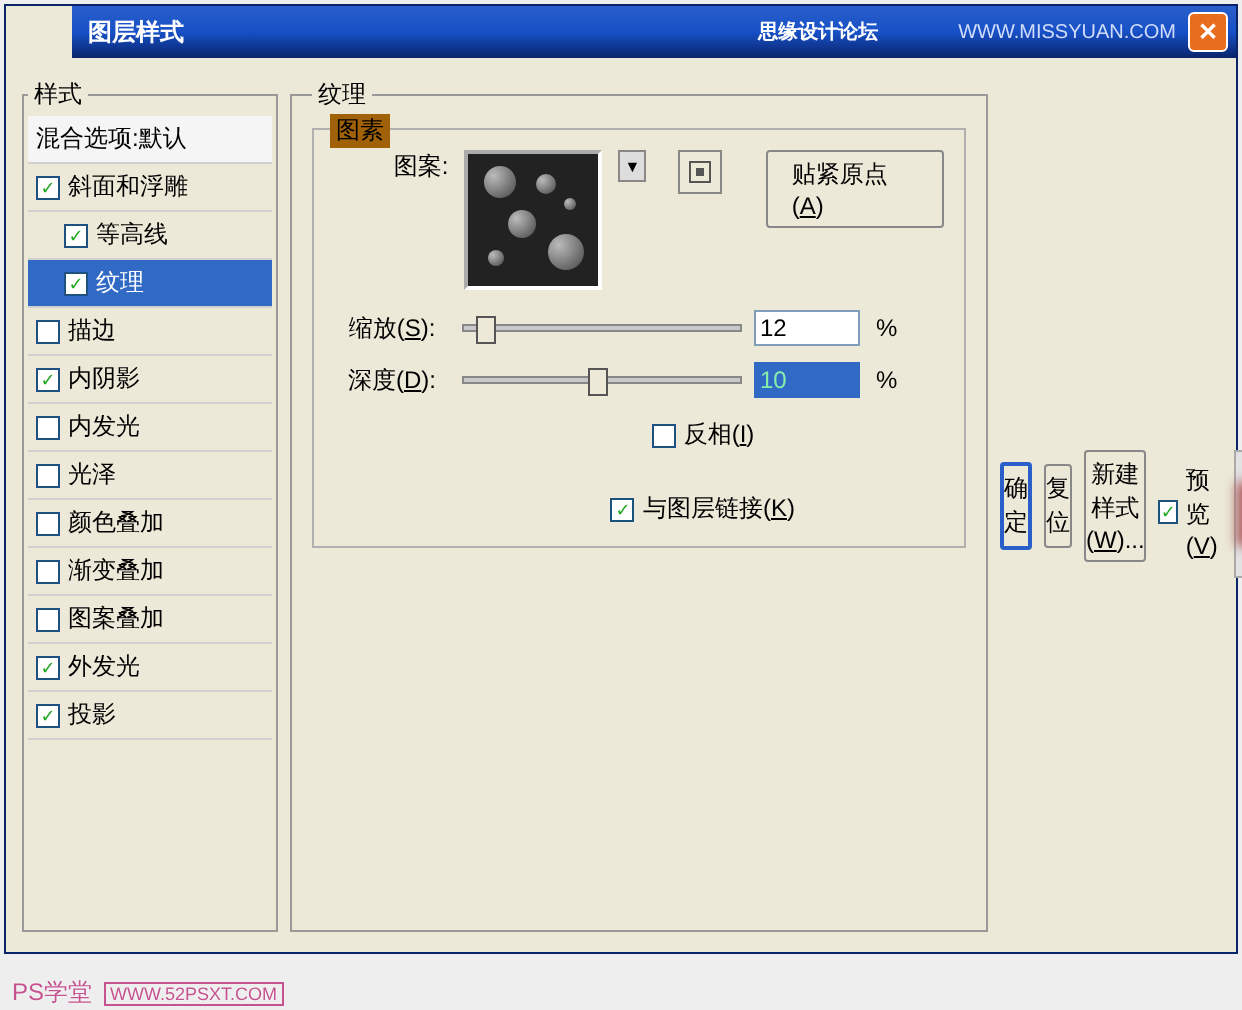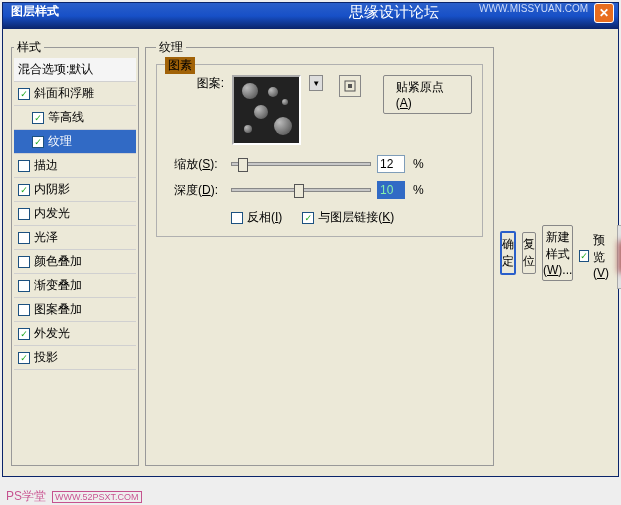--- a/index.html
+++ b/index.html
@@ -1,21 +1,21 @@
 <!DOCTYPE html>
 <html><head>
 <meta charset="utf-8">
 <style>
 * { box-sizing: border-box; margin: 0; padding: 0; font-family: "Microsoft YaHei", SimSun, sans-serif; font-size: 12px; }
 body { background: #eee; width: 621px; height: 505px; position: relative; }
 
 .window { position: absolute; top: 2px; left: 2px; width: 617px; height: 475px; background: #ECE9D8; border: 1px solid #0A246A; }
-.titlebar { height: 26px; background: linear-gradient(#2A5FCA, #1750C7, #0A246A); color: #fff; display: flex; align-items: flex-start; padding: 0 4px 0 8px; font-size: 14px; }
+.titlebar { height: 26px; background: linear-gradient(#2A5FCA, #1750C7, #0A246A); color: #fff; display: flex; align-items: center; padding: 0 4px 0 8px; font-size: 14px; margin-left: 33px; }
 .titlebar .title { flex: 1; font-weight: bold; }
-.titlebar .brand { font-size: 15px; margin-right: 40px; }
+.titlebar .brand { font-size: 10px; margin-right: 40px; font-weight: bold; }
 .titlebar .url { font-size: 10px; color: #d0dcf8; margin-right: 6px; }
 .close-btn { width: 20px; height: 20px; background: #E86D1F; border: 1px solid #fff; border-radius: 3px; color: #fff; display: flex; align-items: center; justify-content: center; font-weight: bold; cursor: pointer; }
 
 .body { display: flex; height: calc(100% - 26px); padding: 10px 8px; gap: 6px; }
 
 .styles-panel { width: 128px; }
 .styles-panel fieldset { border: 1px solid #999; height: 100%; padding: 2px 2px; }
 .styles-panel legend { padding: 0 3px; }
 .style-item { padding: 3px 4px; display: flex; align-items: center; gap: 4px; border-bottom: 1px solid #d0d0d0; cursor: pointer; }
 .style-item.header { background: #f5f5f5; }
@@ -37,25 +37,25 @@
 .dd-arrow { width: 14px; height: 16px; background: #ddd; border: 1px solid #888; display: flex; align-items: center; justify-content: center; font-size: 8px; cursor: pointer; }
 .newdoc-btn { width: 22px; height: 22px; border: 1px solid #888; background: #ECE9D8; display: flex; align-items: center; justify-content: center; cursor: pointer; margin-left: 8px; }
 .snap-btn { padding: 3px 12px; border: 1px solid #888; background: #ECE9D8; border-radius: 2px; cursor: pointer; margin-left: 14px; }
 .snap-btn u { text-decoration: underline; }
 
 .slider-row { display: flex; align-items: center; gap: 6px; margin-top: 8px; }
 .slider-label { width: 58px; text-align: center; }
 .slider-label u { text-decoration: underline; }
 .slider-track { width: 140px; height: 4px; background: #c8c8c8; border: 1px solid #888; position: relative; }
 .slider-thumb { position: absolute; top: -5px; width: 10px; height: 14px; background: #ECE9D8; border: 1px solid #555; }
-.num-input { width: 28px; height: 18px; border: 1px solid #7F9DB9; background: #fff; padding: 0 2px; text-align: left; }
+.num-input { width: 53px; height: 18px; border: 1px solid #7F9DB9; background: #fff; padding: 0 2px; text-align: left; }
 .num-input.active { border: 1px solid #316AC5; background: #316AC5; color: #86efac; }
 .pct { margin-left: 2px; }
 
-.check-row { display: flex; gap: 20px; margin-top: 10px; margin-left: 64px; align-items: center; }
+.check-row { display: flex; gap: 20px; margin-top: 10px; margin-left: 64px; align-items: center; flex-direction: column; }
 .inline-chk { display: flex; align-items: center; gap: 4px; }
 
 .right-panel { width: 110px; display: flex; gap: 6px; align-items: center; }
 .btn { width: 100px; padding: 3px 0; text-align: center; border: 1px solid #888; background: #ECE9D8; border-radius: 2px; cursor: pointer; }
 .btn.default { border: 2px solid #2A5FCA; }
 .preview-chk { display: flex; align-items: center; gap: 4px; margin-top: 6px; }
 .preview-thumb { width: 64px; height: 64px; background: #e2e2e2; border: 1px solid #aaa; margin-top: 8px; display: flex; align-items: center; justify-content: center; }
 .preview-inner { width: 32px; height: 32px; background: #b06060; filter: blur(3px); }
 
 .watermark { position: absolute; bottom: 0; left: 6px; color: #C5538F; font-size: 11px; display: flex; gap: 6px; align-items: center; text-shadow: 0 0 1px #fff; }

